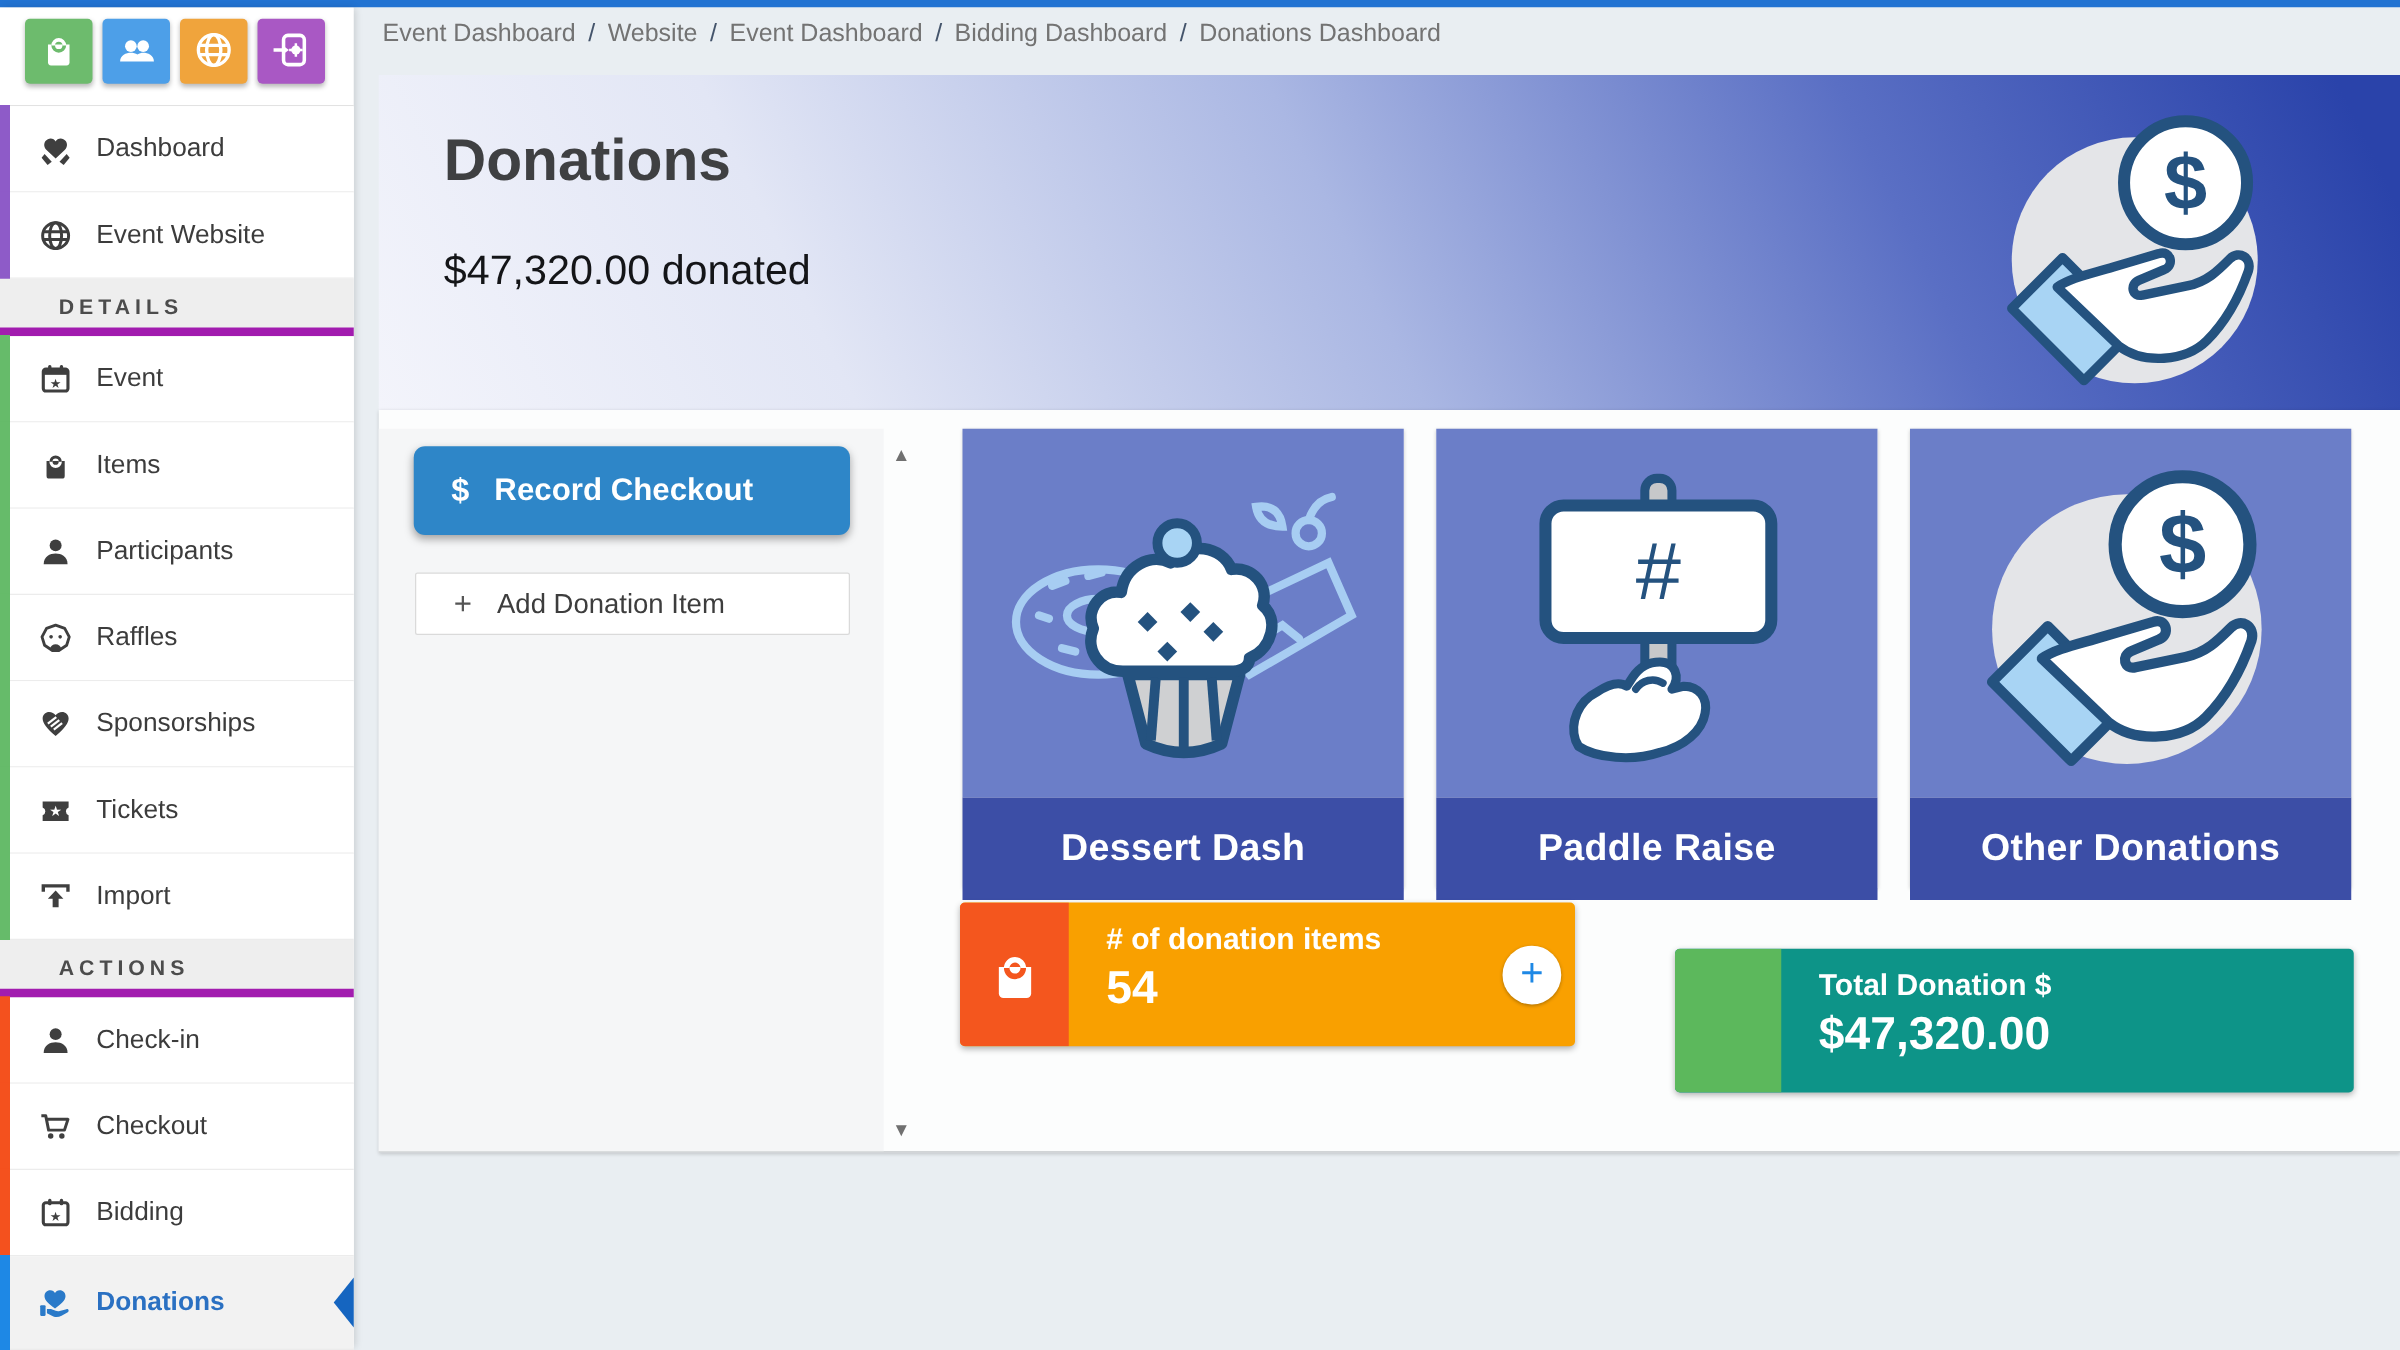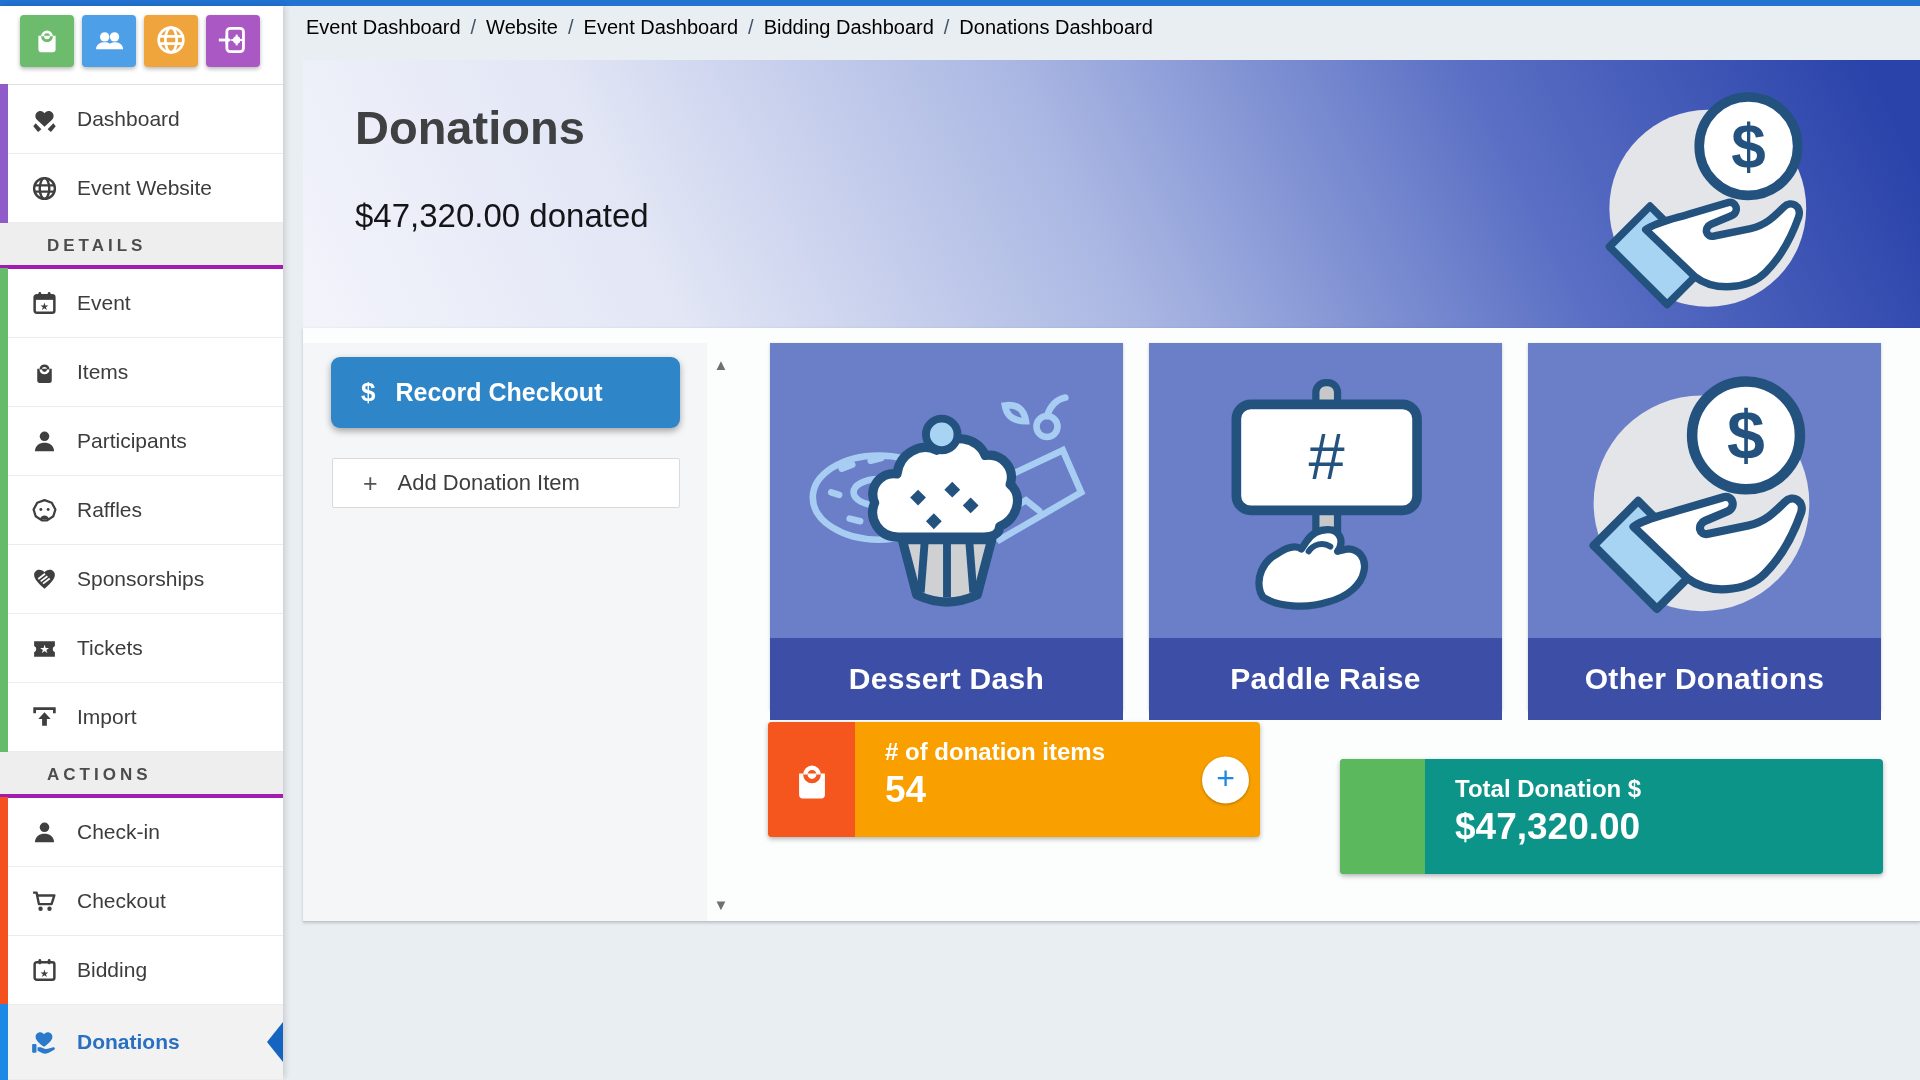--- a/index.html
+++ b/index.html
@@ -22,32 +22,32 @@
   .nav-item{position:relative;height:69px;display:flex;align-items:center;padding-left:77px;
             border-bottom:1px solid #ececec;background:#fff;cursor:pointer;}
   .nav-item::before{content:"";position:absolute;left:0;top:-1px;bottom:-1px;width:8px;}
   .nav-item.s-purple::before{background:#8e5bc8;}
   .nav-item.s-green::before{background:#66bb6a;}
   .nav-item.s-orange::before{background:#f4511e;}
   .nav-item.s-blue::before{background:#1e88e5;}
   .nav-item .nicon{position:absolute;left:30px;width:28px;height:28px;display:flex;
                    align-items:center;justify-content:center;}
   .nav-item .nlabel{font-size:21px;color:#3c3c3c;}
-  .nav-header{height:46px;line-height:46px;background:#eee;border-bottom:4px solid #a21caf;
+  .nav-header{height:46px;line-height:46px;background:#eee;border-bottom:7px solid #a21caf;
               padding-left:47px;font-size:17px;font-weight:bold;letter-spacing:4px;color:#4c4c4c;}
   .nav-item.active{background:#f2f2f2;height:75px;}
   .nav-item.active .nlabel{color:#2a70c2;font-weight:bold;}
   .nav-item.active::after{content:"";position:absolute;right:0;top:50%;transform:translateY(-50%);
        border-top:20px solid transparent;border-bottom:20px solid transparent;
        border-right:16px solid #1565c0;}
 
   
   .content{position:absolute;left:283px;top:6px;right:0;bottom:0;background:#e9eef2;}
   .breadcrumb{position:absolute;left:23px;top:10px;font-size:20px;white-space:nowrap;z-index:2;}
-  .breadcrumb a{color:#000000;text-decoration:none;cursor:pointer;}
+  .breadcrumb a{color:#737373;text-decoration:none;cursor:pointer;}
   .breadcrumb .sep{color:#44546b;margin:0 10px;}
 
   .banner{position:absolute;left:20px;top:54px;right:0;height:268px;
           background:linear-gradient(64deg,#f3f4fb 0%,#e2e6f5 22%,#aab7e3 48%,#5a6fc4 74%,#2a43aa 97%);}
   .banner h1{position:absolute;left:52px;top:40px;margin:0;font-size:47px;font-weight:bold;color:#3f4042;}
   .banner .subtitle{position:absolute;left:52px;top:137px;font-size:33px;color:#141518;}
   .banner .hand-coin{position:absolute;left:1285px;top:22px;}
 
   .card{position:absolute;left:20px;top:322px;right:0;height:594px;background:#fcfdfd;
         border-bottom:1px solid #c2c6c9;box-shadow:0 1px 3px rgba(0,0,0,.18);}

